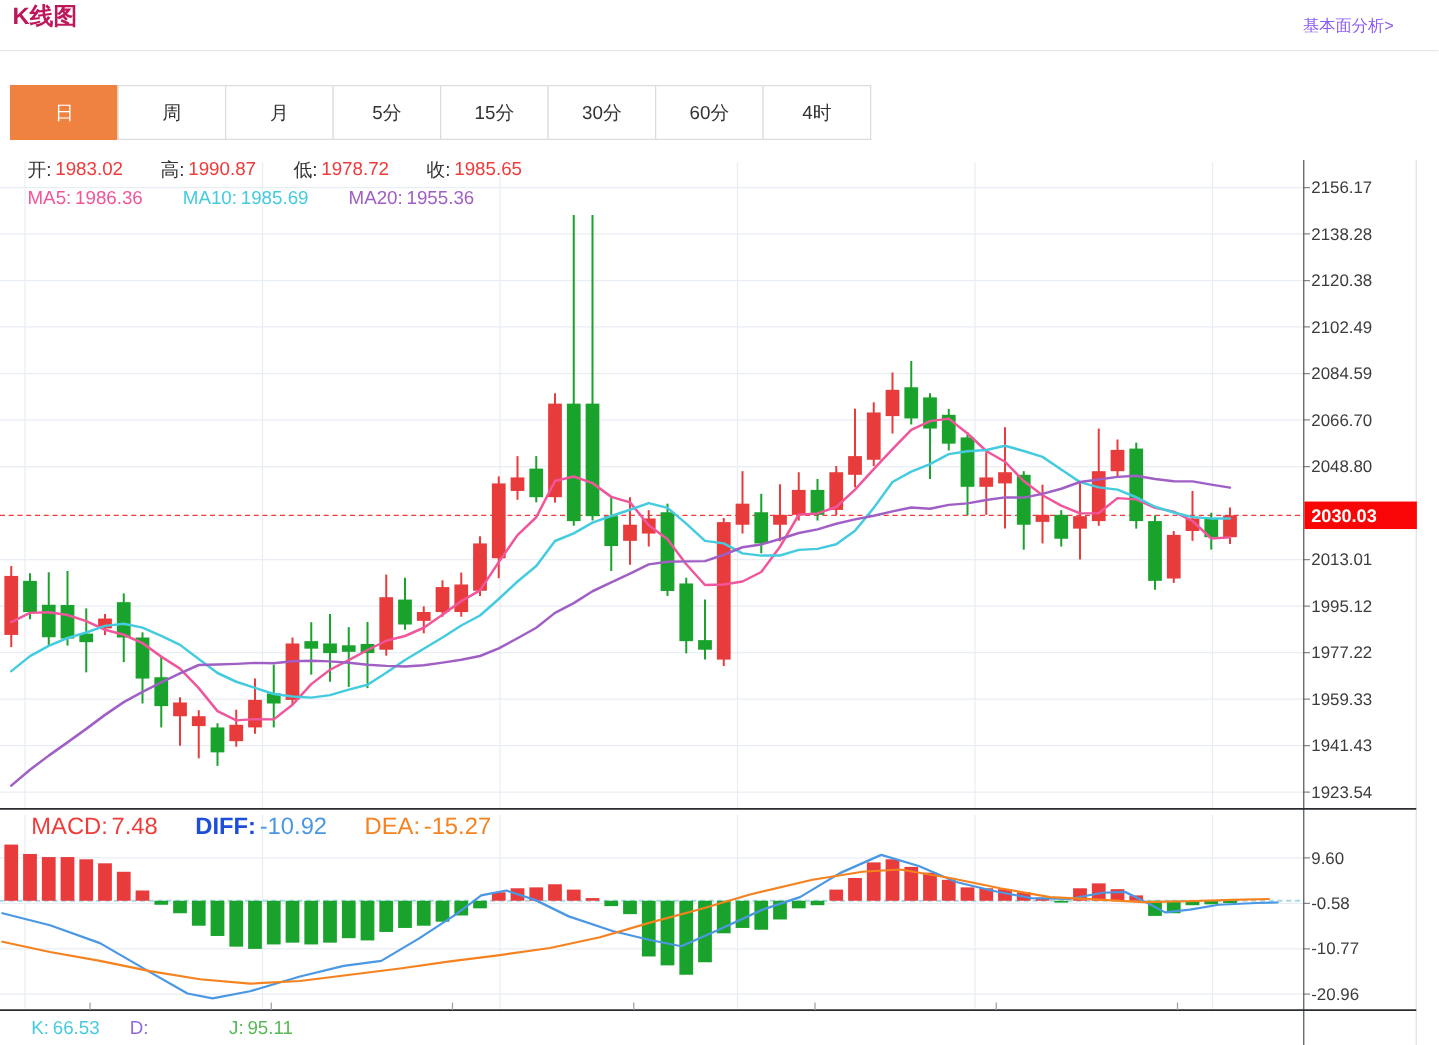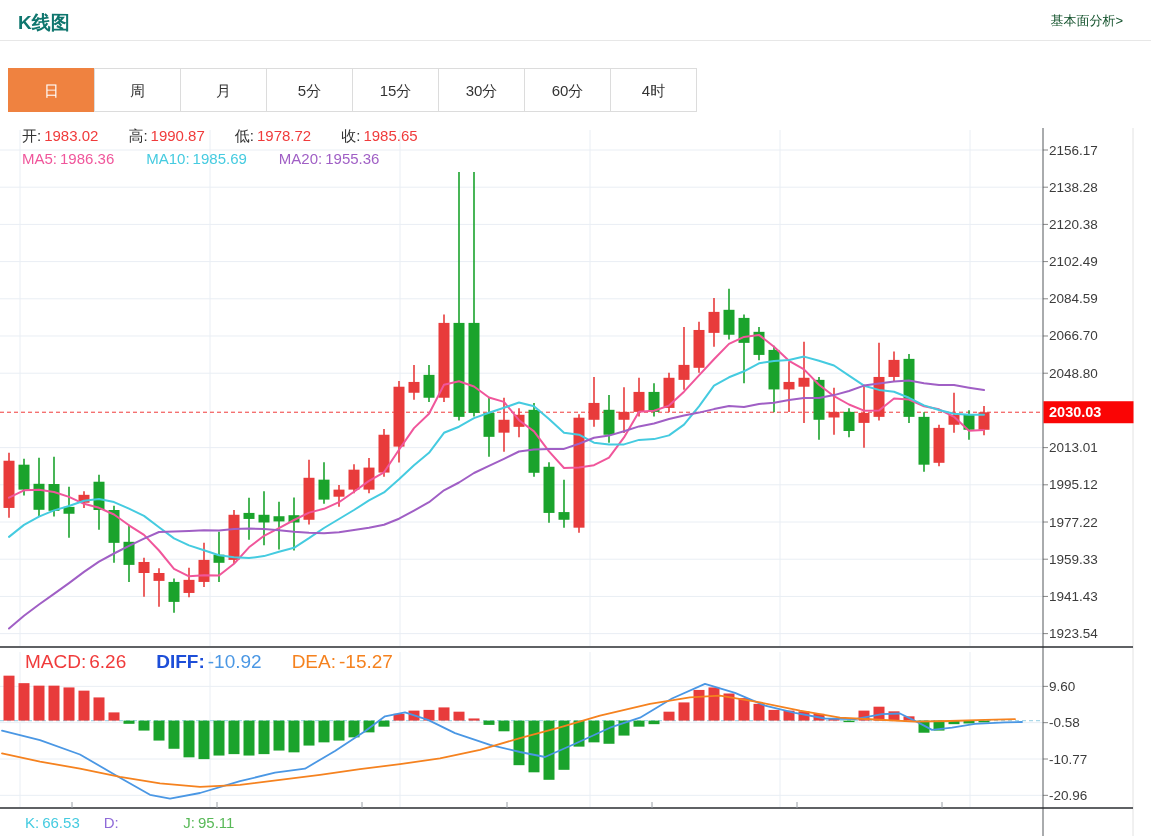--- a/index.html
+++ b/index.html
@@ -1,19 +1,19 @@
 <!DOCTYPE html>
 <html><head>
 <meta charset="utf-8">
 <style>
   html,body{margin:0;padding:0;background:#fff;}
   body{width:1151px;height:836px;position:relative;overflow:hidden;
        font-family:"Liberation Sans","DejaVu Sans",sans-serif;color:#222;}
-  .header-title{position:absolute;left:10px;top:10px;font-size:19px;font-weight:bold;color:#0f766e;z-index:5;margin-left:8px;}
-  .header-link{position:absolute;right:28px;top:12px;font-size:13px;color:#14532d;text-decoration:none;z-index:5;cursor:pointer;}
+  .header-title{position:absolute;left:10px;top:0;font-size:19px;font-weight:bold;color:#be185d;z-index:5;}
+  .header-link{position:absolute;right:36px;top:12px;font-size:13px;color:#8b5cf6;text-decoration:none;z-index:5;cursor:pointer;}
   .header-divider{position:absolute;left:0;top:40px;width:1151px;height:1px;background:#e7e7e7;}
   .tabs{position:absolute;left:8px;top:68px;display:flex;z-index:5;}
   .tab{width:87px;height:44px;line-height:44px;text-align:center;font-size:15px;color:#333;
        background:#fff;border:1px solid #dcdcdc;margin-left:-1px;cursor:pointer;box-sizing:border-box;}
   .tab:first-child{margin-left:0;}
   .tab.active{background:#ef8240;border-color:#ef8240;color:#fff;}
   .info-row{position:absolute;display:flex;z-index:4;white-space:nowrap;}
   .pair{display:inline-flex;}
   .pair .lab{margin-right:3px;}
   #ohlc-row{left:22px;top:127px;font-size:15px;gap:30px;}
@@ -70,21 +70,21 @@
       <span class="val" style="color: rgb(69, 203, 224);">1985.69</span>
     </span>
     <span class="pair">
       <span class="lab" style="color: rgb(160, 95, 197);">MA20:</span>
       <span class="val" style="color: rgb(160, 95, 197);">1955.36</span>
     </span>
   </div>
 <div class="info-row" id="macd-row">
     <span class="pair">
       <span class="lab" style="color: rgb(240, 59, 59);">MACD:</span>
-      <span class="val" style="color: rgb(240, 59, 59);">6.26</span>
+      <span class="val" style="color: rgb(240, 59, 59);">7.48</span>
     </span>
     <span class="pair">
       <span class="lab" style="color: #1d4ed8; font-weight: bold;">DIFF:</span>
       <span class="val" style="color: rgb(74, 151, 228);">-10.92</span>
     </span>
     <span class="pair">
       <span class="lab" style="color: rgb(245, 130, 31);">DEA:</span>
       <span class="val" style="color: rgb(245, 130, 31);">-15.27</span>
     </span>
   </div>

